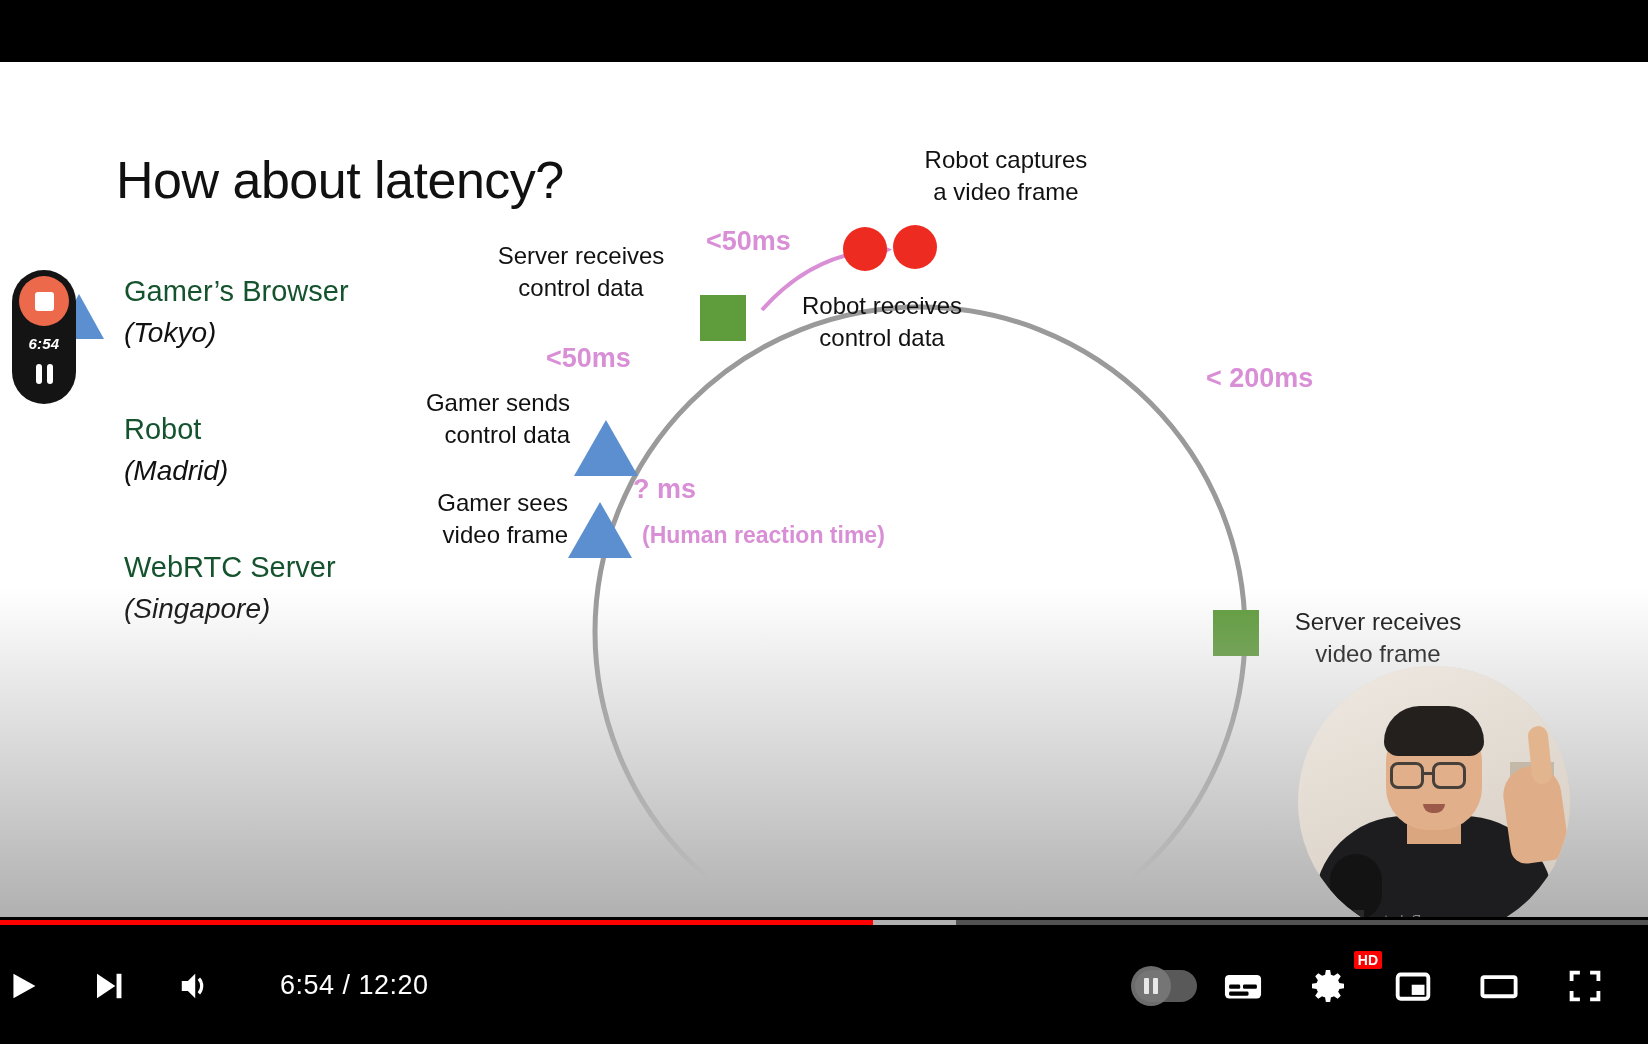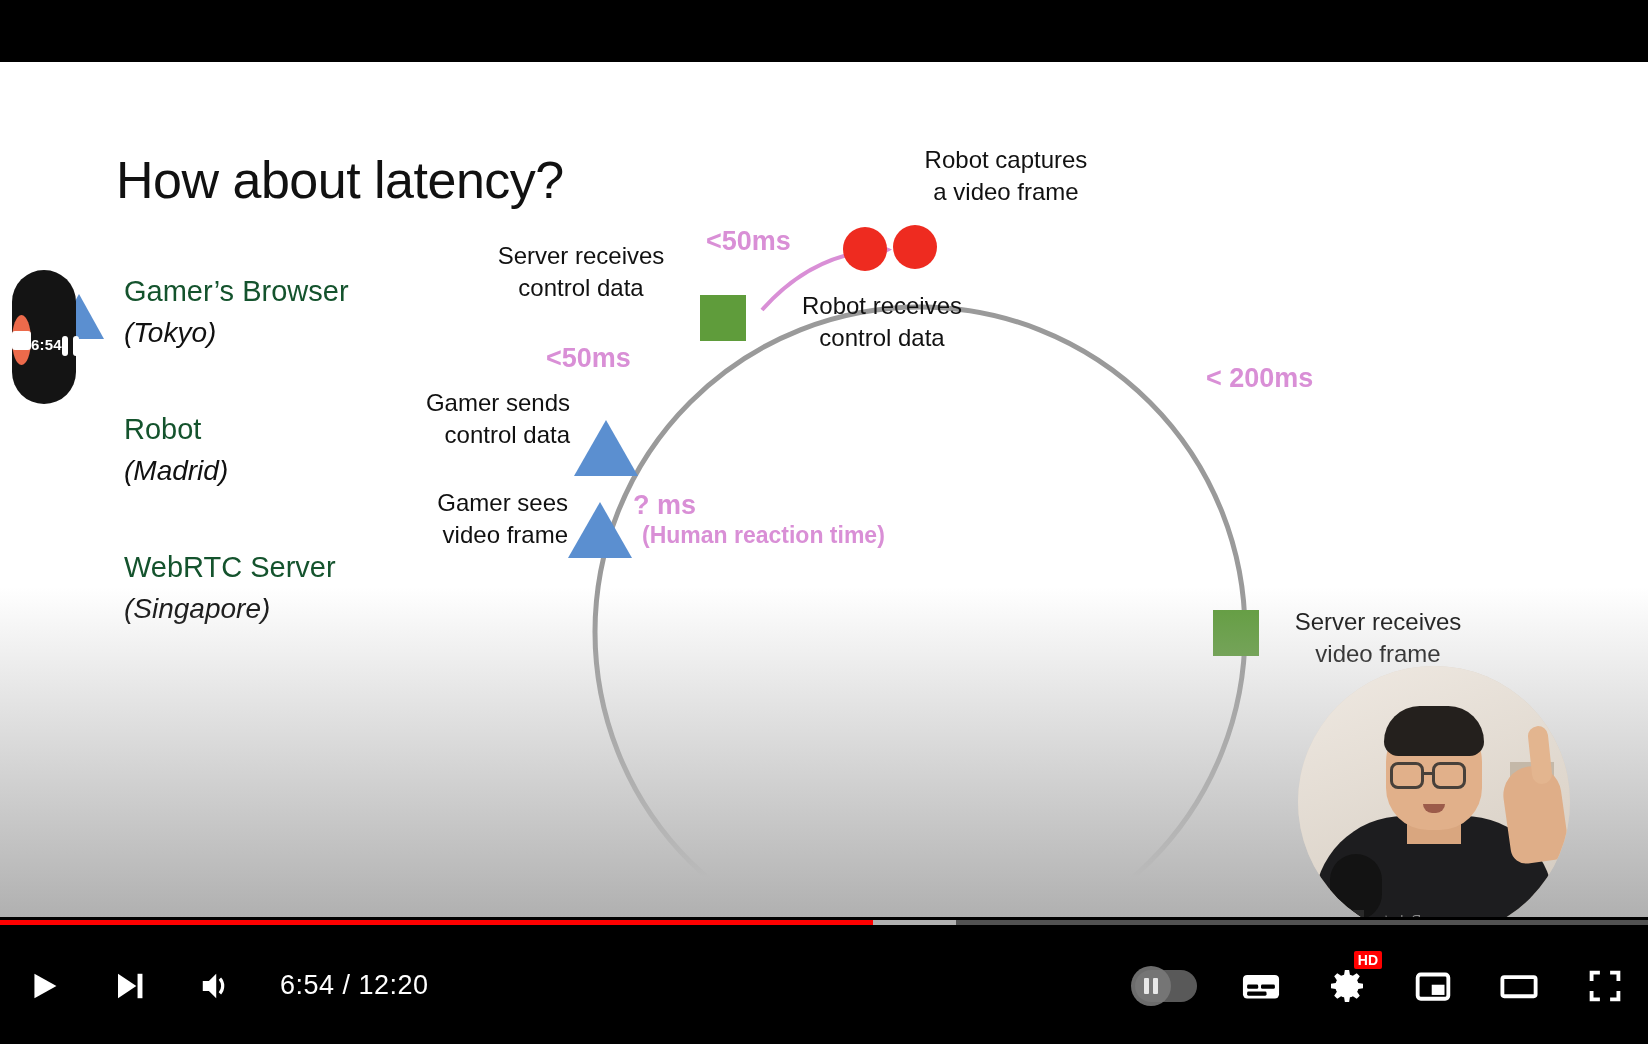--- a/index.html
+++ b/index.html
@@ -61,22 +61,22 @@
   .ms {
     position: absolute; font-size: 27px; font-weight: bold;
     color: #d98fd6; white-space: nowrap;
   }
   .ms-sub { font-size: 23px; font-weight: bold; color: #d98fd6; white-space: nowrap; }
 
   
   #recorder {
     position: absolute; left: 12px; top: 208px; width: 64px; height: 134px;
     background: #141414; border-radius: 32px;
-    display: flex; flex-direction: row; align-items: center;
-    padding-top: 6px; z-index: 30;
+    display: flex; flex-direction: column; align-items: center;
+    padding-top: 6px; z-index: 30; font-style: italic;
   }
   #rec-stop {
     width: 50px; height: 50px; border-radius: 50%; background: #ec6a4b;
     display: flex; align-items: center; justify-content: center;
   }
   #rec-stop i { width: 19px; height: 19px; background: #fff; border-radius: 3px; display: block; }
   #rec-time { color: #fff; font-size: 15px; font-weight: bold; margin-top: 9px; letter-spacing: 0.2px; }
   #rec-pause { margin-top: 12px; display: flex; gap: 5px; }
   #rec-pause i { width: 6px; height: 20px; background: #fff; border-radius: 3px; display: block; }
 
@@ -109,21 +109,21 @@
   #webcam .finger { position: absolute; right: 20px; top: 60px; width: 20px; height: 58px; background: #e3b58f; border-radius: 10px; transform: rotate(-6deg); }
   #webcam .logo { position: absolute; left: 78px; top: 246px; color: #8a8a8a; font-size: 13px; transform: scaleX(-1); letter-spacing: 0.5px; }
 
   
   #controls { position: absolute; left: 0; bottom: 0; width: 1648px; height: 127px; z-index: 40; }
   #progress-wrap { position: absolute; left: 0; top: 0; width: 1648px; height: 10px; }
   #progress-track { position: absolute; left: 0; top: 3px; width: 100%; height: 5px; background: rgba(255,255,255,0.32); }
   #progress-loaded { position: absolute; left: 0; top: 3px; height: 5px; background: rgba(255,255,255,0.55); }
   #progress-played { position: absolute; left: 0; top: 3px; height: 5px; background: #f00; }
   #btnrow { position: absolute; left: 0; top: 10px; width: 1648px; height: 117px; background: #000; display: flex; align-items: center; }
-  .ctl { display: flex; align-items: center; justify-content: center; width: 86px; height: 100%; cursor: pointer; position: relative; }
+  .ctl { display: flex; align-items: center; justify-content: flex-start; width: 86px; height: 100%; cursor: pointer; position: relative; }
   .ctl svg { display: block; }
   #time { color: #fff; font-size: 27px; margin-left: 22px; letter-spacing: 0.5px; white-space: nowrap; }
   #spacer { flex: 1; }
   .hd-badge {
     position: absolute; top: 24px; right: 8px; background: #f00; color: #fff;
     font-size: 14px; font-weight: bold; line-height: 1; padding: 2px 4px; border-radius: 2px;
   }
   #autoplay { display: flex; align-items: center; width: 104px; justify-content: center; cursor: pointer; }
   #autoplay .pill { width: 62px; height: 32px; border-radius: 16px; background: rgba(255,255,255,0.35); position: relative; }
   #autoplay .knob { position: absolute; left: -4px; top: -4px; width: 40px; height: 40px; border-radius: 50%; background: rgba(120,120,120,0.9); display: flex; align-items: center; justify-content: center; gap: 4px; }
@@ -190,21 +190,21 @@
 video frame</div>
       <div class="dlabel left" style="left:350px; top:325px; width:220px;">Gamer sends
 control data</div>
       <div class="dlabel left" style="left:348px; top:425px; width:220px;">Gamer sees
 video frame</div>
 
       <div class="ms" style="left:706px; top:164px;">&lt;50ms</div>
       <div class="ms" style="left:546px; top:281px;">&lt;50ms</div>
       <div class="ms" style="left:1206px; top:301px;">&lt; 200ms</div>
       <div class="ms" style="left:695px; top:825px;">&lt; 300ms</div>
-      <div class="ms" style="left:633px; top:428px;">? ms</div>
+      <div class="ms" style="left:633px; top:412px;">? ms</div>
       <div class="ms-sub" style="position:absolute; left:633px; top:460px;margin-left:9px;">(Human reaction time)</div>
     </div>
 
     <div id="slide-fade"></div>
 
     <div id="webcam">
       <div class="wall"></div>
       <div class="frame"></div>
       <div class="torso"></div>
       <div class="neck"></div>

